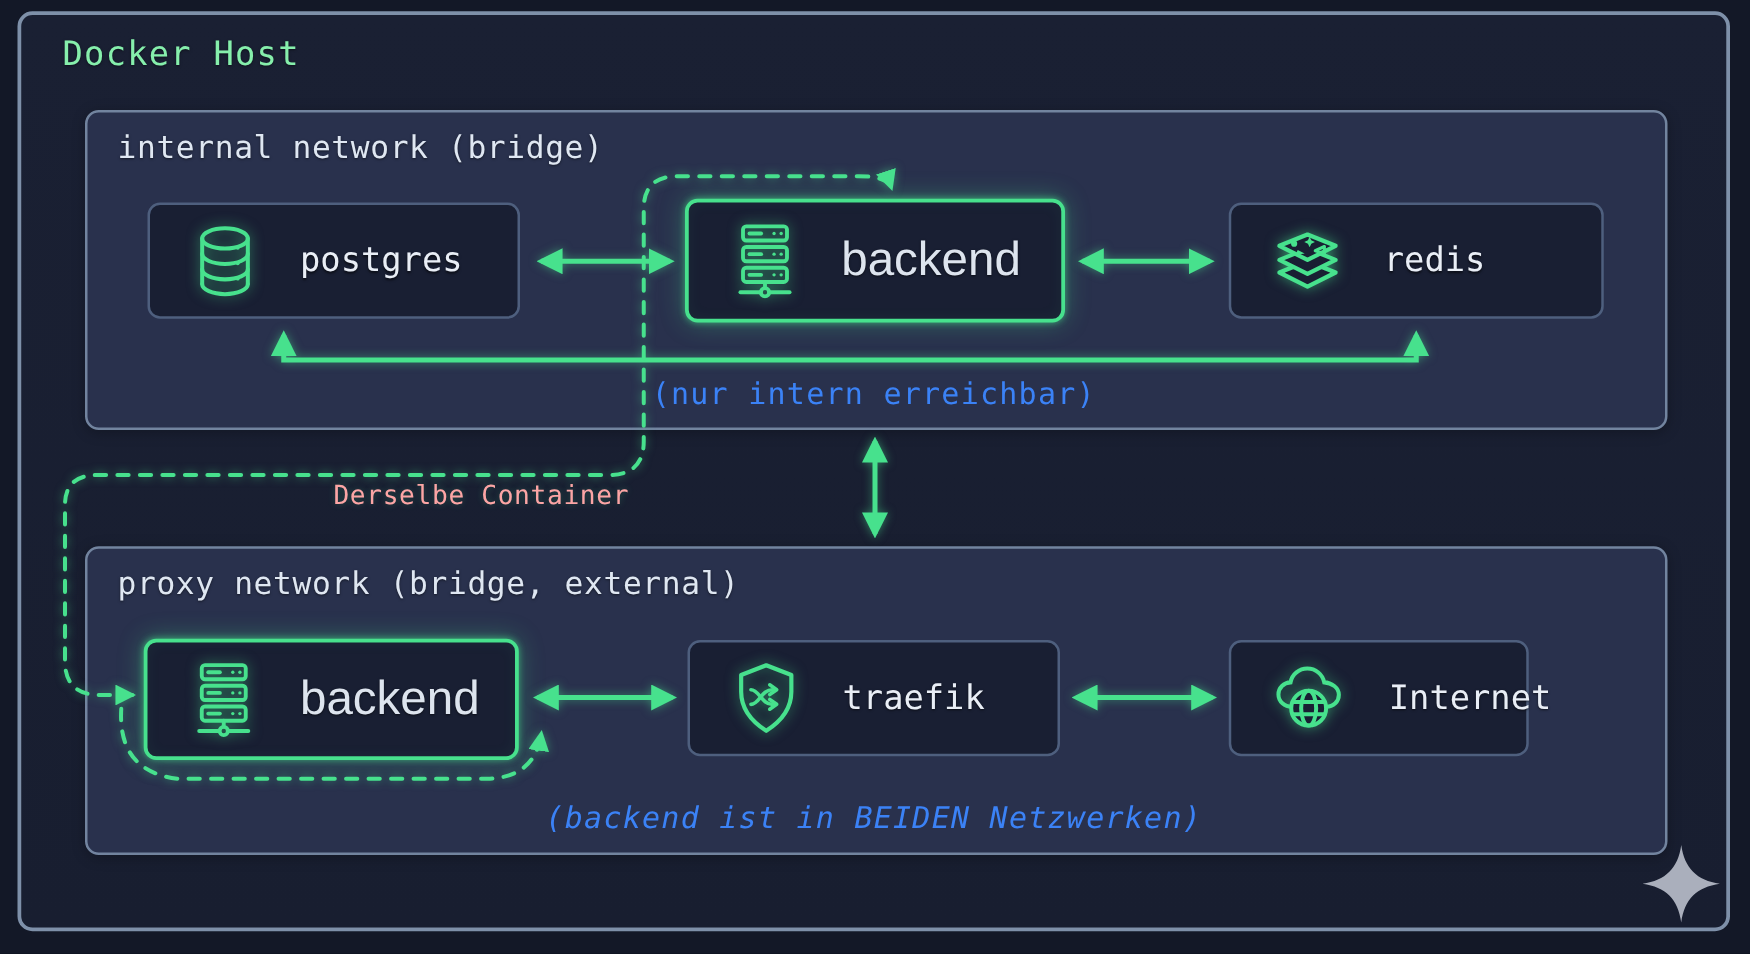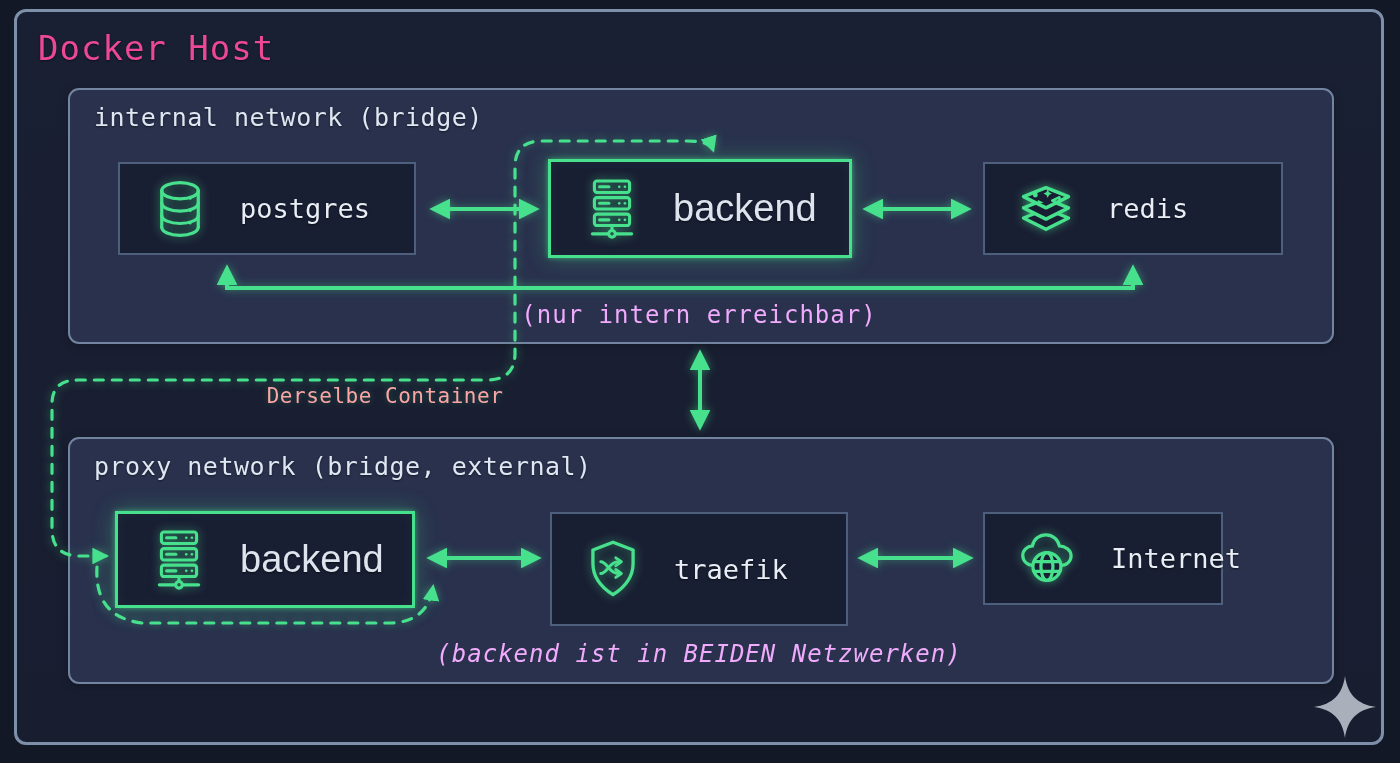--- a/index.html
+++ b/index.html
@@ -8,57 +8,57 @@
     background:#131827;
     font-family:"DejaVu Sans Mono","Liberation Mono",monospace;
   }
   
   .host-box{
     position:absolute;left:14px;top:9px;width:1364px;height:730px;
     border:3px solid #7e90a9;border-radius:12px;
     background:linear-gradient(180deg,#1a2033 0%,#181e30 100%);
   }
   .host-title{
-    position:absolute;left:38px;top:28px;font-size:34px;letter-spacing:1px;
-    color:#ec4899;text-shadow:0 1px 2px rgba(0,0,0,.5);
+    position:absolute;left:50px;top:28px;font-size:27px;letter-spacing:1px;
+    color:#86efac;text-shadow:0 1px 2px rgba(0,0,0,.5);
   }
   .net-panel{
     position:absolute;left:68px;width:1262px;
     background:#29314d;border:2px solid #72849f;border-radius:11px;
     box-shadow:0 2px 10px rgba(0,0,0,.25);
   }
   #net-internal{top:88px;height:252px;}
   #net-proxy{top:437px;height:243px;}
   .net-title{
     position:absolute;left:24px;top:13px;font-size:25px;letter-spacing:.5px;
     color:#dfe7f2;text-shadow:0 1px 2px rgba(0,0,0,.5);
   }
   
   .node{
     position:absolute;display:flex;align-items:center;
-    background:#191f33;border:2px solid #4e5f7e;border-radius:0;
+    background:#191f33;border:2px solid #4e5f7e;border-radius:10px;
     padding-left:34px;gap:34px;box-sizing:border-box;
   }
   .node.hl{
     border:3px solid #47e18d;
     box-shadow:0 0 20px rgba(71,225,141,.35),0 0 5px rgba(71,225,141,.55),inset 0 0 12px rgba(71,225,141,.06);
   }
   .node-label{font-size:27px;color:#e9eef6;text-shadow:0 1px 2px rgba(0,0,0,.6);}
   .node-label.sans{font-family:"Liberation Sans","DejaVu Sans",sans-serif;font-size:38px;color:#dde4ee;}
   .node .icon{flex:0 0 auto;display:block;filter:drop-shadow(0 0 5px rgba(71,225,141,.55));}
   #node-postgres{left:118px;top:162px;width:298px;height:93px;}
   #node-backend1{left:548px;top:159px;width:304px;height:99px;}
   #node-redis{left:983px;top:162px;width:300px;height:93px;}
   #node-backend2{left:115px;top:511px;width:300px;height:97px;}
-  #node-traefik{left:550px;top:512px;width:298px;height:114px;}
+  #node-traefik{left:550px;top:512px;width:298px;height:93px;}
   #node-internet{left:983px;top:512px;width:240px;height:93px;}
   
   .caption{
     position:absolute;left:68px;width:1262px;text-align:center;
-    font-size:24px;color:#f0abfc;letter-spacing:1px;
+    font-size:24px;color:#3b82f6;letter-spacing:1px;
   }
   #caption-internal{top:301px;}
   #caption-proxy{top:640px;font-style:italic;}
   .float-label{
     position:absolute;left:250px;top:384px;width:270px;text-align:center;
     font-size:21px;color:#fca5a5;letter-spacing:.5px;
     text-shadow:0 0 6px rgba(71,225,141,.3);
   }
   
   .wires{position:absolute;left:0;top:0;z-index:5;pointer-events:none;

